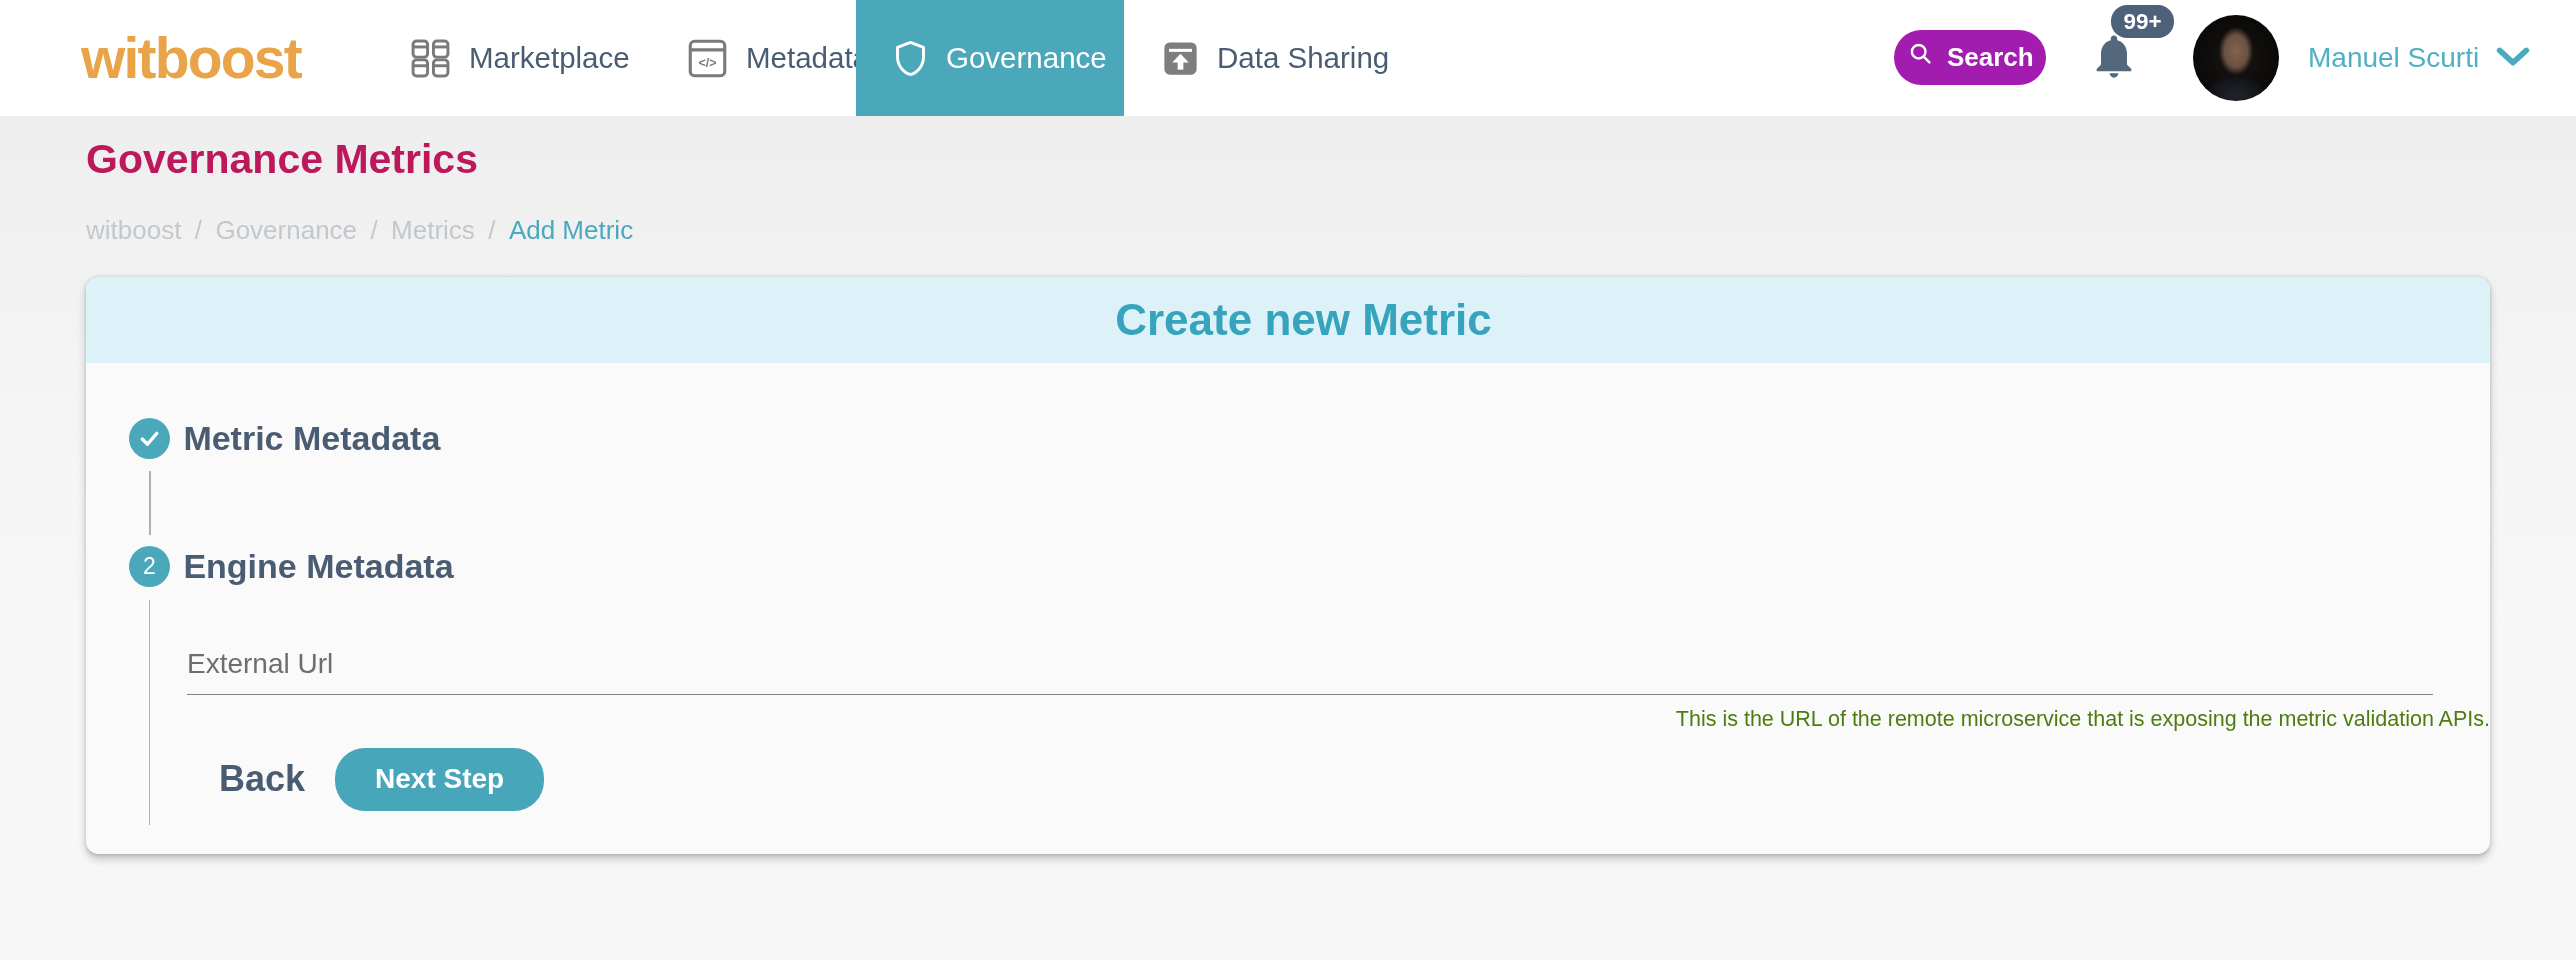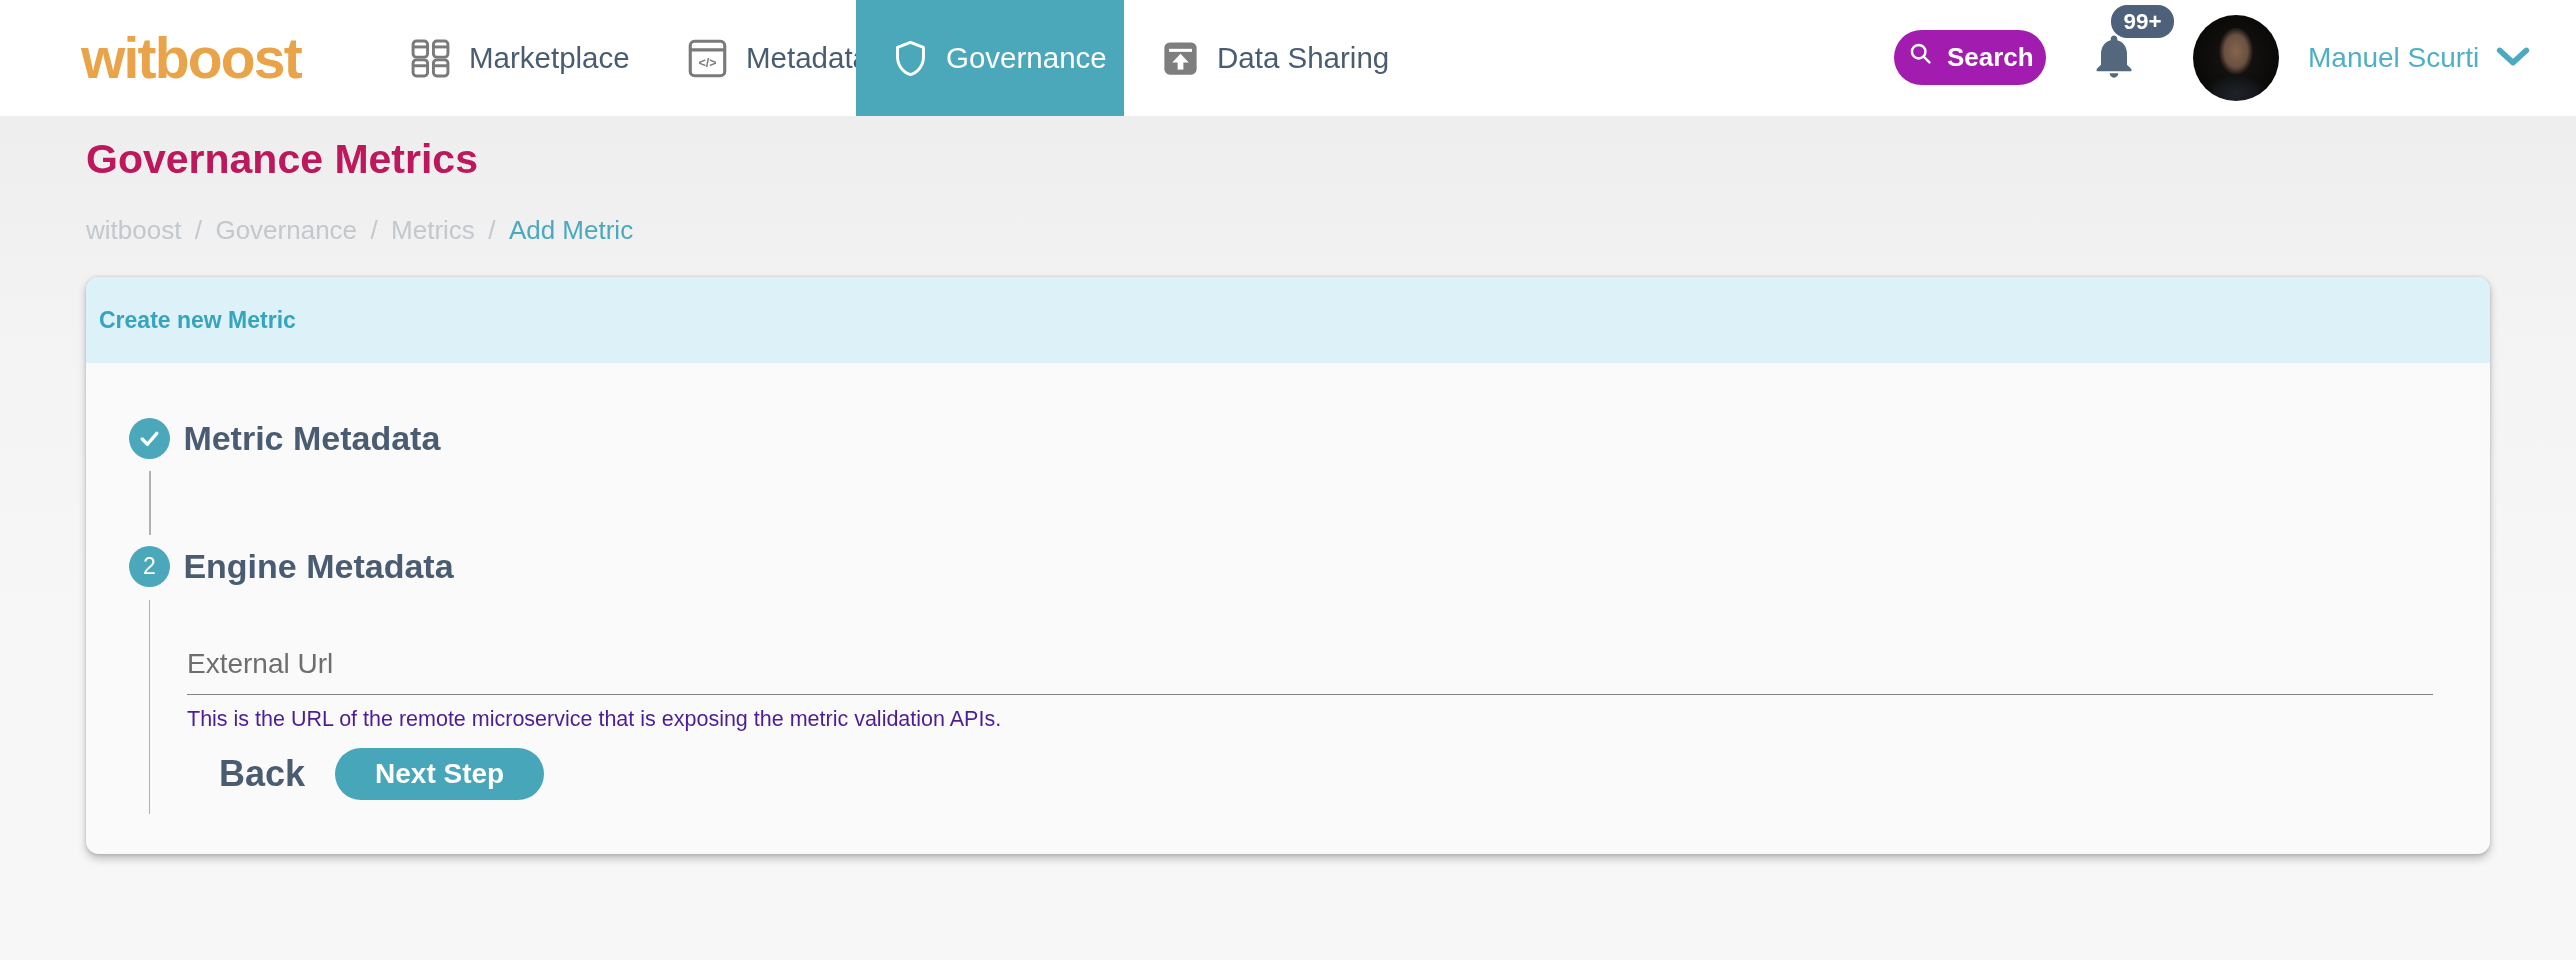--- a/index.html
+++ b/index.html
@@ -56,50 +56,50 @@
   .breadcrumb .crumb{cursor:pointer;}
   .breadcrumb .crumb-current{color:#4aa9be;cursor:default;}
   
   .card{
     position:absolute;left:86px;top:277px;width:2404px;height:577px;
     background:#fafafa;border-radius:12.5px;
     box-shadow:0 4.5px 9px rgba(0,0,0,0.22), 0 0.9px 3.6px rgba(0,0,0,0.14);
   }
   .card-header{
     height:86px;background:#ddf1f9;border-radius:12.5px 12.5px 0 0;
-    display:flex;align-items:center;padding-left:13px;
-    font-size:23px;font-weight:bold;color:#35a4bc;
+    display:flex;align-items:center;padding-left:31px;
+    font-size:44px;font-weight:bold;color:#35a4bc;justify-content:center;
   }
   .step{display:flex;align-items:center;margin-left:43px;cursor:pointer;}
   .step-1{margin-top:55px;}
   .step-circle{
     width:41px;height:41px;border-radius:50%;background:#4ba8bb;flex:none;
     display:flex;align-items:center;justify-content:center;
     color:#fff;font-size:23px;
   }
   .step-label{margin-left:13.4px;font-size:34px;font-weight:bold;color:#4a5c72;}
   .step-connector{width:1.8px;height:64px;background:#b0b0b0;margin:11.6px 0 11.6px 63px;}
   .step-content{
     margin-left:63px;margin-top:12.5px;border-left:1.8px solid #b0b0b0;
     padding:48px 0 14.3px 37px;
   }
   .field{width:2246px;border-bottom:1.8px solid #838383;padding-bottom:14.3px;}
   .field input{
     width:100%;border:none;outline:none;background:transparent;
     font-family:"Liberation Sans",sans-serif;font-size:28px;color:#a16207;padding:0;
   }
   .field input::placeholder{color:#6e6e6e;opacity:1;}
-  .helper{margin-top:11.6px;font-size:21.5px;color:#4c1d95;}
+  .helper{margin-top:11.6px;font-size:21.5px;color:#4d7c0f;text-align:right;}
   .btn-row{margin-top:16px;display:flex;align-items:center;}
   .btn-back{
     margin-left:32px;background:none;border:none;cursor:pointer;
     font-family:"Liberation Sans",sans-serif;font-size:36px;font-weight:bold;color:#4a5c72;padding:0;
   }
   .btn-next{
-    margin-left:30px;height:52px;padding:0 40px;border:none;border-radius:30px;cursor:pointer;
+    margin-left:30px;height:63px;padding:0 40px;border:none;border-radius:30px;cursor:pointer;
     background:#47a6b9;color:#fff;font-family:"Liberation Sans",sans-serif;
     font-size:28px;font-weight:bold;
   }
 </style>
 </head>
 <body>
 
 <div>
 
   <header class="nav">

